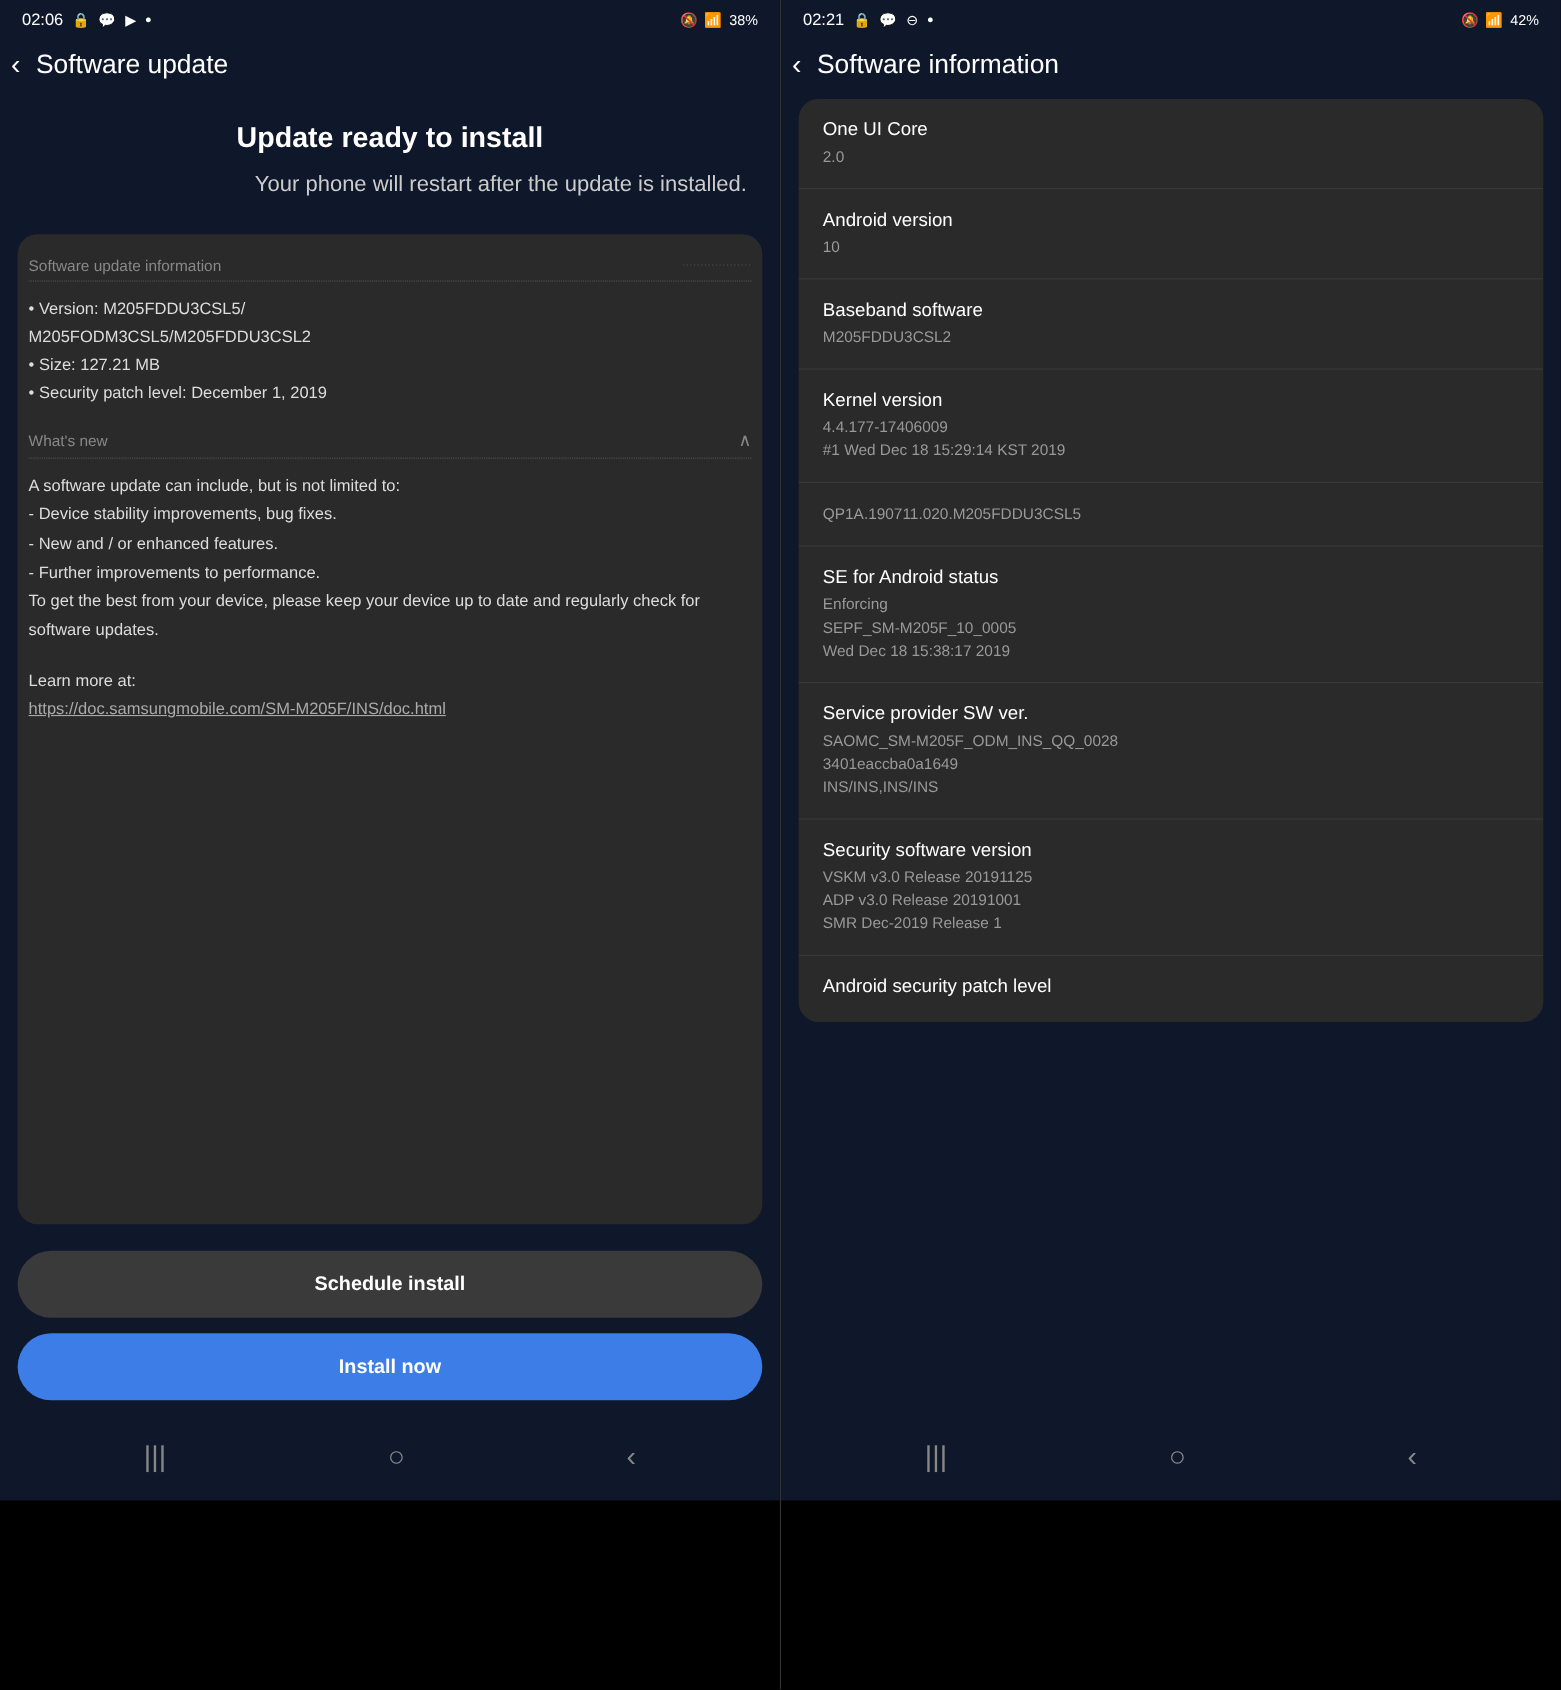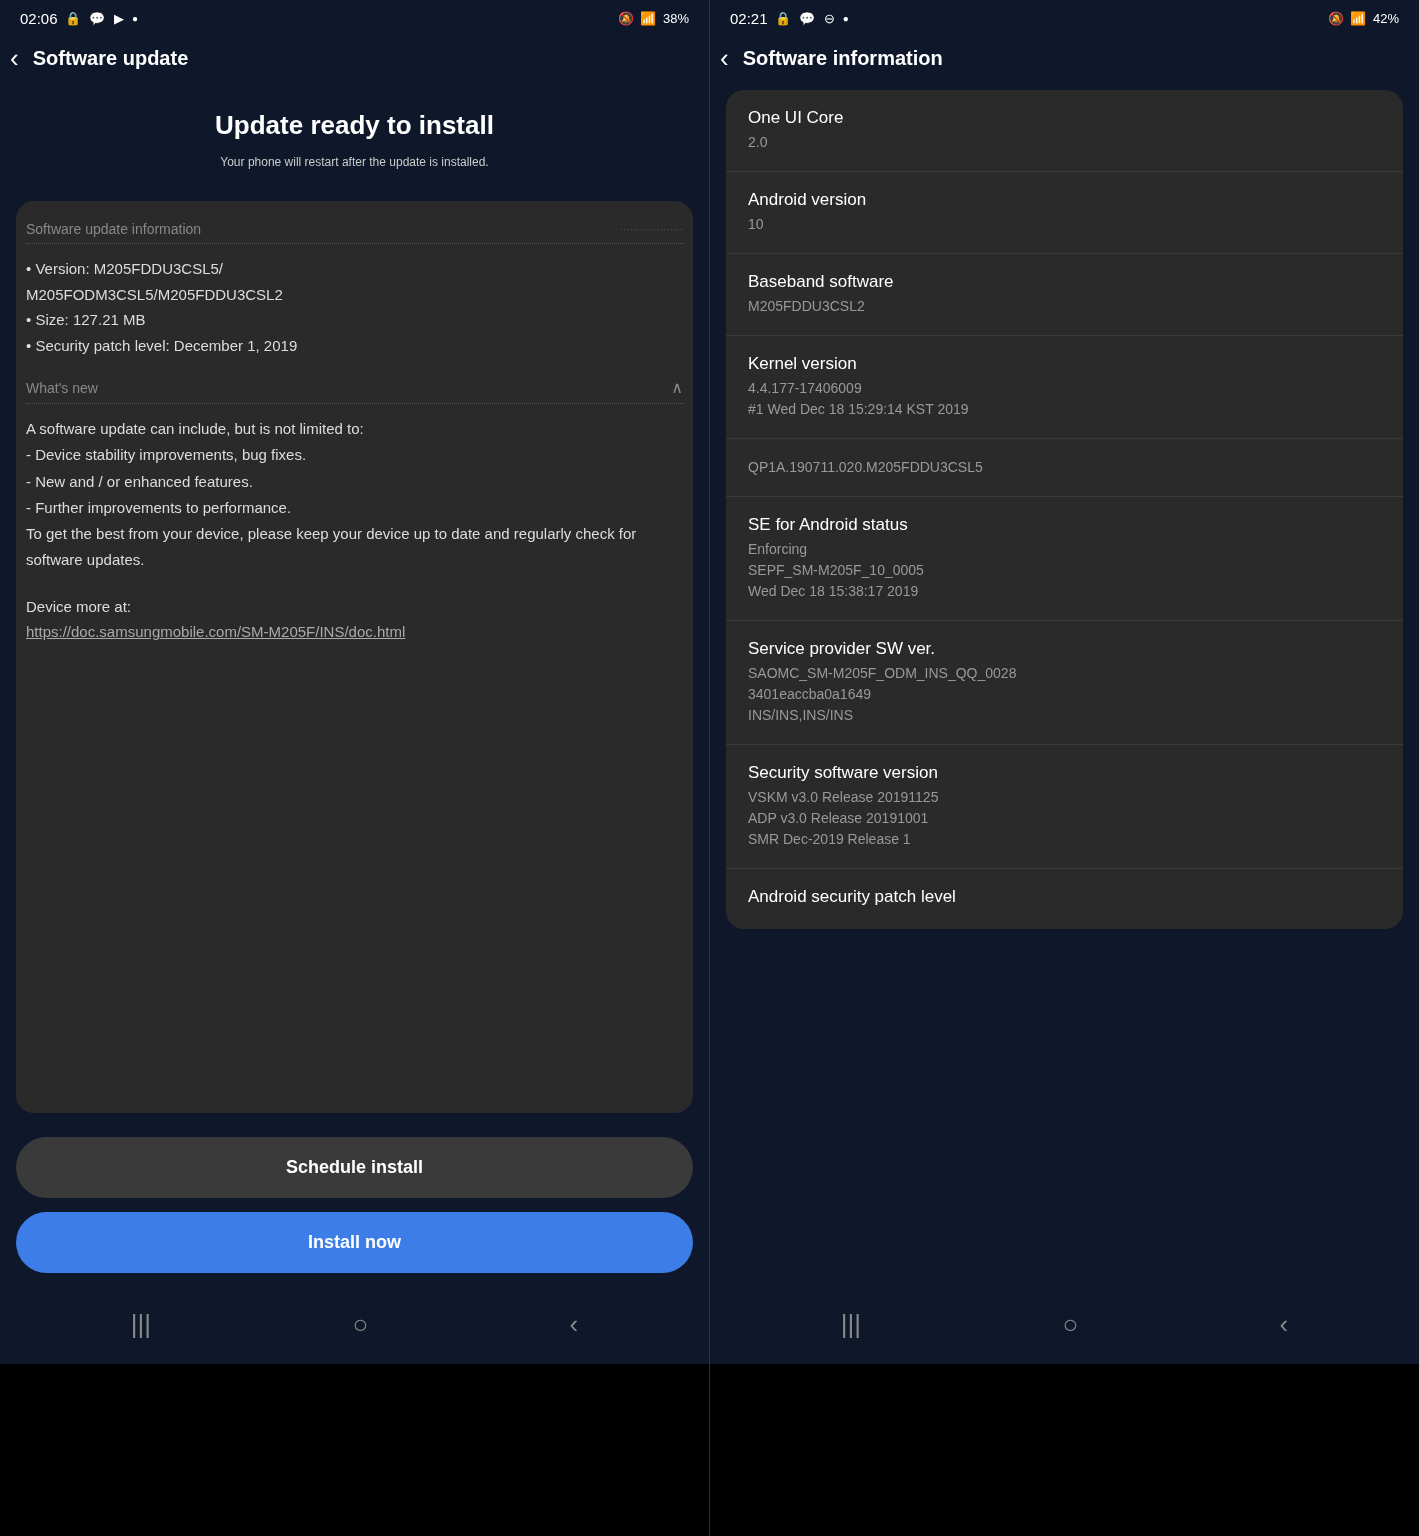--- a/index.html
+++ b/index.html
@@ -44,40 +44,41 @@
       padding: 10px 16px 16px 10px;
       gap: 10px;
     }
     .back-arrow {
       font-size: 26px;
       color: #fff;
       cursor: pointer;
       margin-right: 4px;
     }
     .top-nav-title {
-      font-size: 20px;
-      font-weight: 700;
+      font-size: 24px;
+      font-weight: 400;
       color: #fff;
     }
 
     
     .update-header {
       text-align: center;
       padding: 20px 30px 30px 30px;
     }
     .update-title {
       font-size: 26px;
       font-weight: 600;
       color: #fff;
       margin-bottom: 12px;
     }
     .update-subtitle {
-      font-size: 12px;
+      font-size: 20px;
       color: #ccc;
       line-height: 1.5;
+      text-align: right;
     }
 
     .update-card {
       background: #2a2a2a;
       border-radius: 18px;
       margin: 0 16px;
       padding: 20px 10px;
       flex: 1;
       overflow: hidden;
     }
@@ -260,21 +261,21 @@
       <span>What's new</span>
       <span class="chevron-up">∧</span>
     </div>
     <div class="whats-new-text" style="white-space:pre-line;">A software update can include, but is not limited to:
  - Device stability improvements, bug fixes.
  - New and / or enhanced features.
  - Further improvements to performance.
 To get the best from your device, please keep your device up to date and regularly check for software updates.</div>
 
     <div class="learn-more-text">
-      <span>Device more at:</span><br>
+      <span>Learn more at:</span><br>
       <span class="learn-more-link">https://doc.samsungmobile.com/SM-M205F/INS/doc.html</span>
     </div>
   </div>
 
   <div class="buttons-area">
     <button class="btn-schedule">Schedule install</button>
     <button class="btn-install">Install now</button>
   </div>
 
   <div class="bottom-nav">

